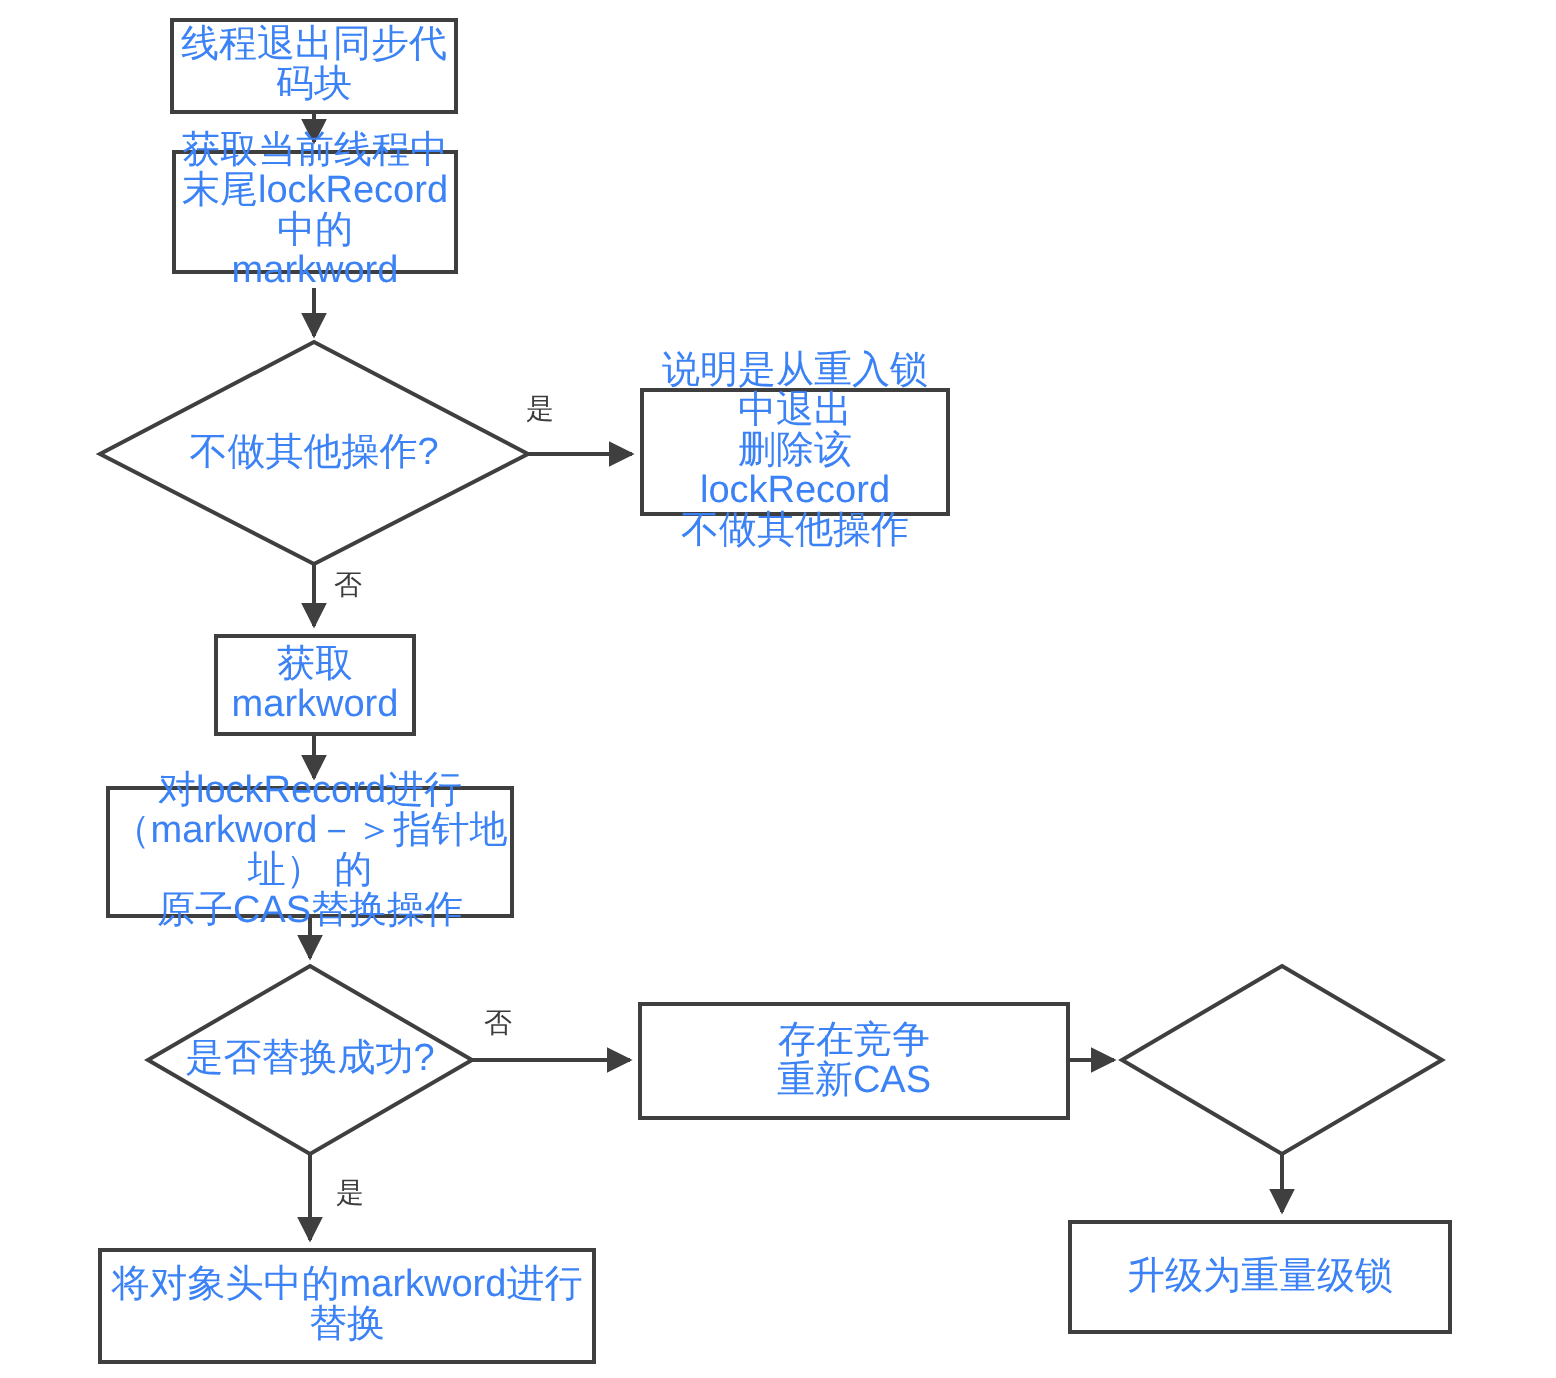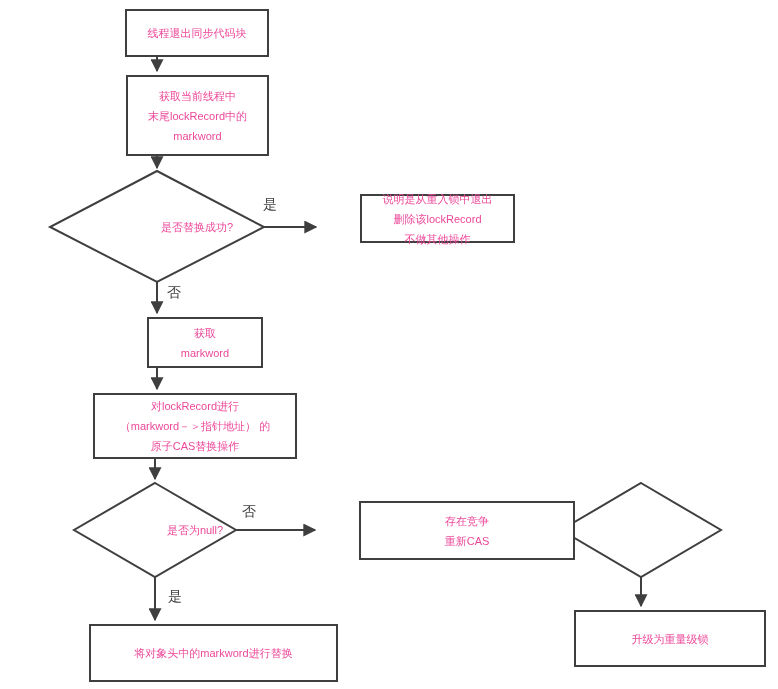--- a/index.html
+++ b/index.html
@@ -24,24 +24,23 @@
     height: 689px;
   }
   .node {
     position: absolute;
     display: flex;
     align-items: center;
     justify-content: center;
     text-align: center;
     box-sizing: border-box;
     white-space: pre-line;
-    font-size: 11px;
+    font-size: 19px;
     line-height: 20px;
-    color: #ec4899;
-    margin-left: 40px;
+    color: #3b82f6;
   }
   .rect-node {
     border: 2px solid #3f3f3f;
     background: #ffffff;
   }
   .diamond-label {
     background: transparent;
   }
   .edge-label {
     position: absolute;
@@ -75,45 +74,45 @@
     <line x1="641" y1="577" x2="641" y2="606" stroke="#3f3f3f" stroke-width="2" marker-end="url(#arrow)"></line>
     <line x1="155" y1="577" x2="155" y2="620" stroke="#3f3f3f" stroke-width="2" marker-end="url(#arrow)"></line>
 
     <polygon points="157,171 264,227 157,282 50,227" fill="#ffffff" stroke="#3f3f3f" stroke-width="2"></polygon>
     <polygon points="155,483 236,530 155,577 74,530" fill="#ffffff" stroke="#3f3f3f" stroke-width="2"></polygon>
     <polygon points="641,483 721,530 641,577 561,530" fill="#ffffff" stroke="#3f3f3f" stroke-width="2"></polygon>
   </svg>
 
   <div class="node rect-node" style="left:85px; top:9px; width:144px; height:48px;">线程退出同步代码块</div>
 
-  <div class="node rect-node" style="left:86px; top:75px; width:143px; height:81px;">获取当前线程中
+  <div class="node rect-node" style="left:86px; top:75px; width:143px; height:62px;">获取当前线程中
 末尾lockRecord中的
 markword</div>
 
-  <div class="node rect-node" style="left:320px; top:194px; width:155px; height:49px;">说明是从重入锁中退出
+  <div class="node rect-node" style="left:320px; top:194px; width:155px; height:64px;">说明是从重入锁中退出
 删除该lockRecord
 不做其他操作</div>
 
-  <div class="node rect-node" style="left:107px; top:317px; width:116px; height:51px;">获取
+  <div class="node rect-node" style="left:107px; top:317px; width:101px; height:51px;">获取
 markword</div>
 
   <div class="node rect-node" style="left:53px; top:393px; width:204px; height:66px;">对lockRecord进行
 （markword－＞指针地址） 的
 原子CAS替换操作</div>
 
   <div class="node rect-node" style="left:319px; top:501px; width:216px; height:59px;">存在竞争
 重新CAS</div>
 
   <div class="node rect-node" style="left:534px; top:610px; width:192px; height:57px;">升级为重量级锁</div>
 
   <div class="node rect-node" style="left:49px; top:624px; width:249px; height:58px;">将对象头中的markword进行替换</div>
 
-  <div class="node diamond-label" style="left:77px; top:212px; width:160px; height:30px;">是否替换成功?</div>
+  <div class="node diamond-label" style="left:77px; top:212px; width:160px; height:30px;">不做其他操作?</div>
 
-  <div class="node diamond-label" style="left:75px; top:515px; width:160px; height:30px;">是否为null?</div>
+  <div class="node diamond-label" style="left:75px; top:515px; width:160px; height:30px;">是否替换成功?</div>
 
 
   <div class="edge-label" style="left:261px; top:196px;">是</div>
 
   <div class="edge-label" style="left:165px; top:284px;">否</div>
 
   <div class="edge-label" style="left:240px; top:503px;">否</div>
 
   <div class="edge-label" style="left:166px; top:588px;">是</div>
 

